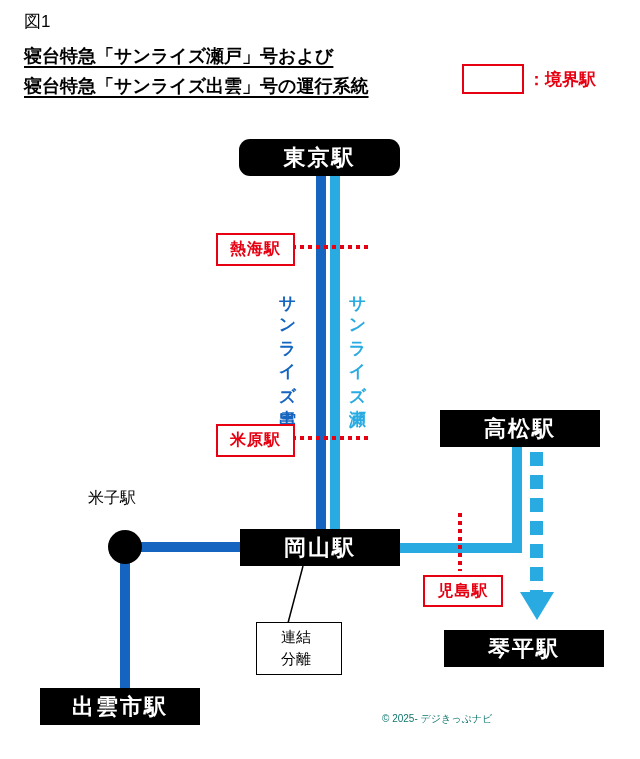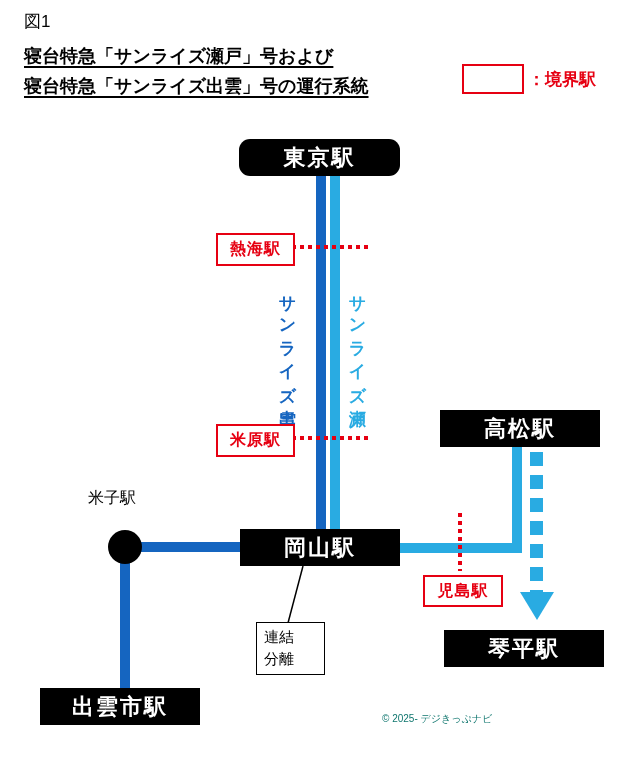--- a/index.html
+++ b/index.html
@@ -62,21 +62,21 @@
   }
   .vlabel-izumo { color:var(--izumo-blue,#1565c0); }
   .vlabel-seto  { color:var(--seto-cyan,#29abe2); }
 
   .plain-label { font-size:16px; color:#000; white-space:nowrap; z-index:3; }
 
   .junction-dot { background:var(--station-black,#000); border-radius:50%; z-index:3; }
 
   .note-box {
     background:#fff; border:1.5px solid #000; z-index:4;
-    font-size:15px; color:#000; line-height:22px; padding:3px 0 0 7px;
+    font-size:15px; color:#000; line-height:22px; padding:3px 0 0 24px;
   }
 
   .copyright { font-size:10px; color:#0f766e; white-space:nowrap; }
 </style>
 </head>
 <body>
 
 <div class="canvas">
 
   <div class="abs figure-label" style="left:24px; top:10px;">図1</div>

